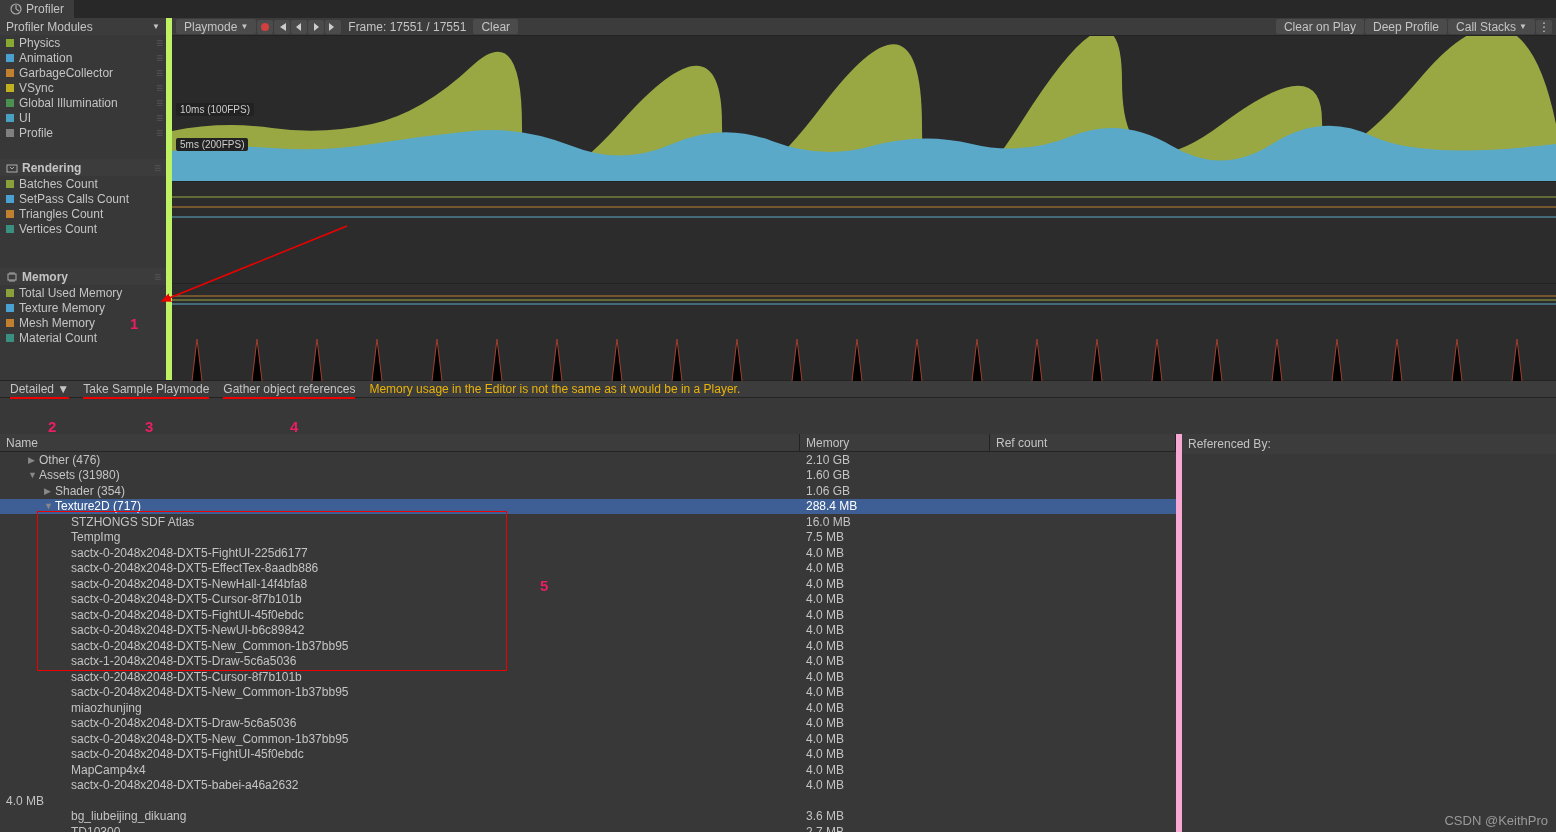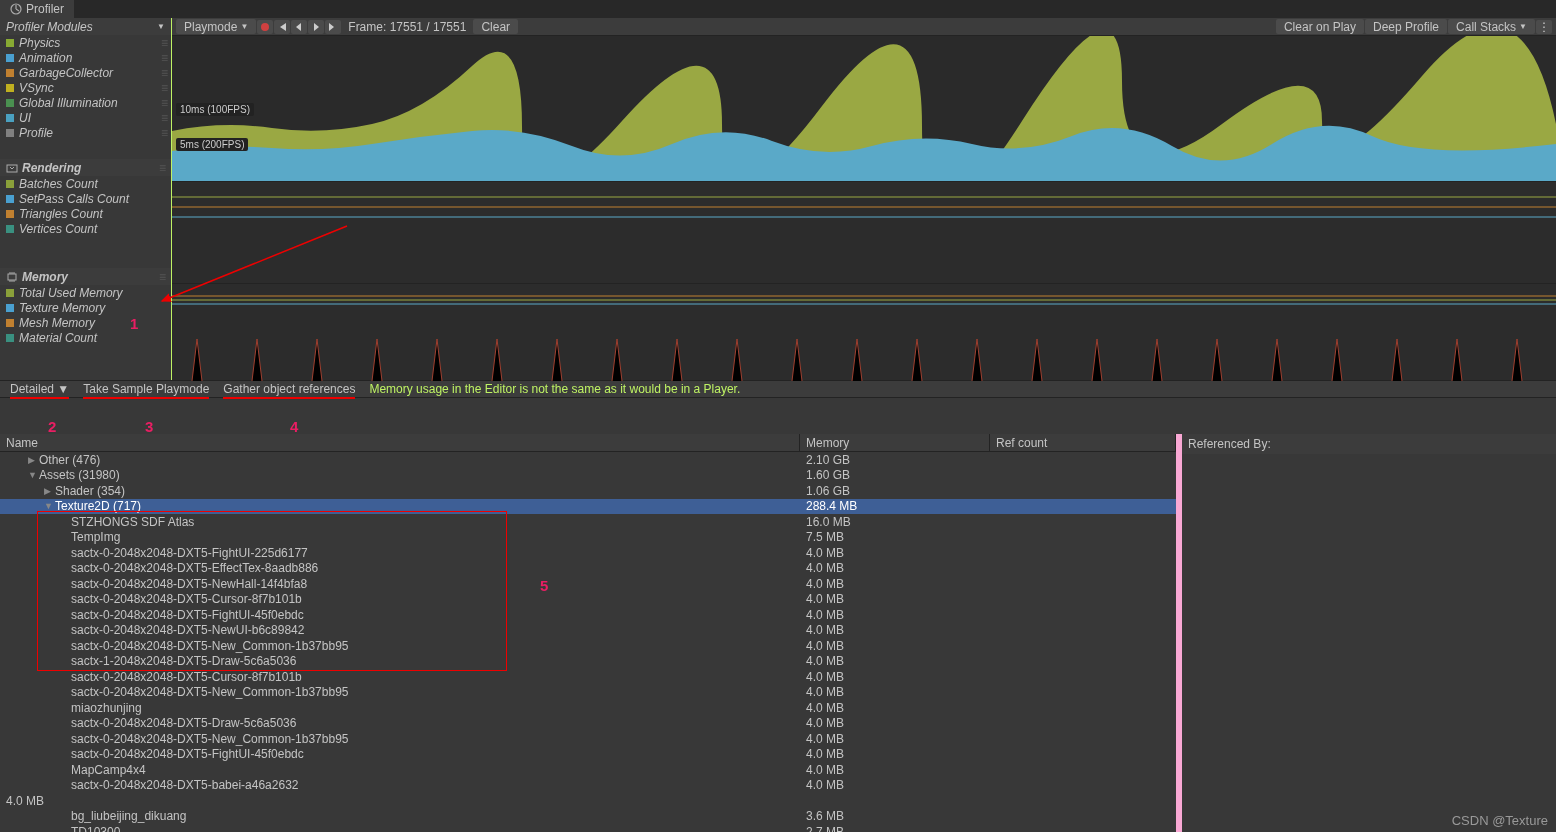--- a/index.html
+++ b/index.html
@@ -1,21 +1,21 @@
 <!DOCTYPE html>
 <html><head>
 <meta charset="utf-8">
 <style>
 * { margin:0; padding:0; box-sizing:border-box; font-family:Arial,sans-serif; }
 body { background:#383838; color:#c4c4c4; font-size:12px; width:1556px; height:832px; overflow:hidden; }
 .tab-bar { background:#282828; height:18px; display:flex; align-items:center; }
 .tab { background:#3c3c3c; padding:2px 10px; display:flex; align-items:center; height:18px; color:#c4c4c4;}
 .tab svg { margin-right:4px; }
 .main { display:flex; height:362px; }
-.sidebar { width:172px; background:#383838; border-right:1px solid #bef264;font-style:italic;}
+.sidebar { width:172px; background:#383838; border-right:6px solid #bef264;}
 .section-header { background:#3c3c3c; padding:2px 6px; display:flex; justify-content:space-between; align-items:center; height:17px;}
 .section-title { display:flex; align-items:center; gap:4px; font-weight:bold; color:#c4c4c4;}
 .drag { color:#555; letter-spacing:-1px; }
 .row { padding:1px 4px 1px 6px; display:flex; align-items:center; justify-content:space-between; height:15px; }
 .row .lbl { display:flex; align-items:center; gap:5px; }
 .sq { width:8px; height:8px; display:inline-block; }
 .toolbar { background:#3c3c3c; height:18px; display:flex; align-items:center; gap:1px; padding:0 4px; border-bottom:1px solid #232323;}
 .tbtn { background:#4b4b4b; padding:2px 8px; border-radius:2px; cursor:pointer; display:flex; align-items:center; gap:3px; height:15px;}
 .frame-lbl { padding:0 6px; }
 .spacer { flex:1; }
@@ -276,21 +276,21 @@
         <line x1="200" y1="5" x2="15" y2="80" stroke="#e00" stroke-width="1.5" marker-end="url(#ah)"></line>
       </svg>
     </div>
   </div>
 </div>
 
 <div class="bottom-bar">
   <div class="bb-item"><span class="underline-red"><span>Detailed</span> ▼</span></div>
   <div class="bb-item"><span class="underline-red">Take Sample Playmode</span></div>
   <div class="bb-item"><span class="underline-red">Gather object references</span></div>
-  <div class="bb-item" style="color:#bef264;">Memory usage in the Editor is not the same as it would be in a Player.</div>
+  <div class="bb-item" style="color:#eab308;">Memory usage in the Editor is not the same as it would be in a Player.</div>
 </div>
 
 <div class="table-area">
   <div class="tree-col" style="position:relative;">
     <div class="cols-header">
       <div class="ch" style="width:800px;">Name</div>
       <div class="ch" style="width:190px;">Memory</div>
       <div class="ch" style="flex:1;">Ref count</div>
     </div>
     <div class="tree-body" id="tree-body">
@@ -425,13 +425,13 @@
     <div style="background:#3c3c3c;margin:-4px -6px 4px -6px;padding:3px 6px;">Referenced By:</div>
   </div>
 </div>
 
 <div class="anno" style="top:315px;left:130px;">1</div>
 <div class="anno" style="top:418px;left:48px;">2</div>
 <div class="anno" style="top:418px;left:145px;">3</div>
 <div class="anno" style="top:418px;left:290px;">4</div>
 <div class="anno" style="top:577px;left:540px;">5</div>
 <div class="redbox" style="top:511px;left:37px;width:470px;height:160px;"></div>
-<div class="watermark">CSDN @Texture</div>
+<div class="watermark">CSDN @KeithPro</div>
 
 </body></html>

